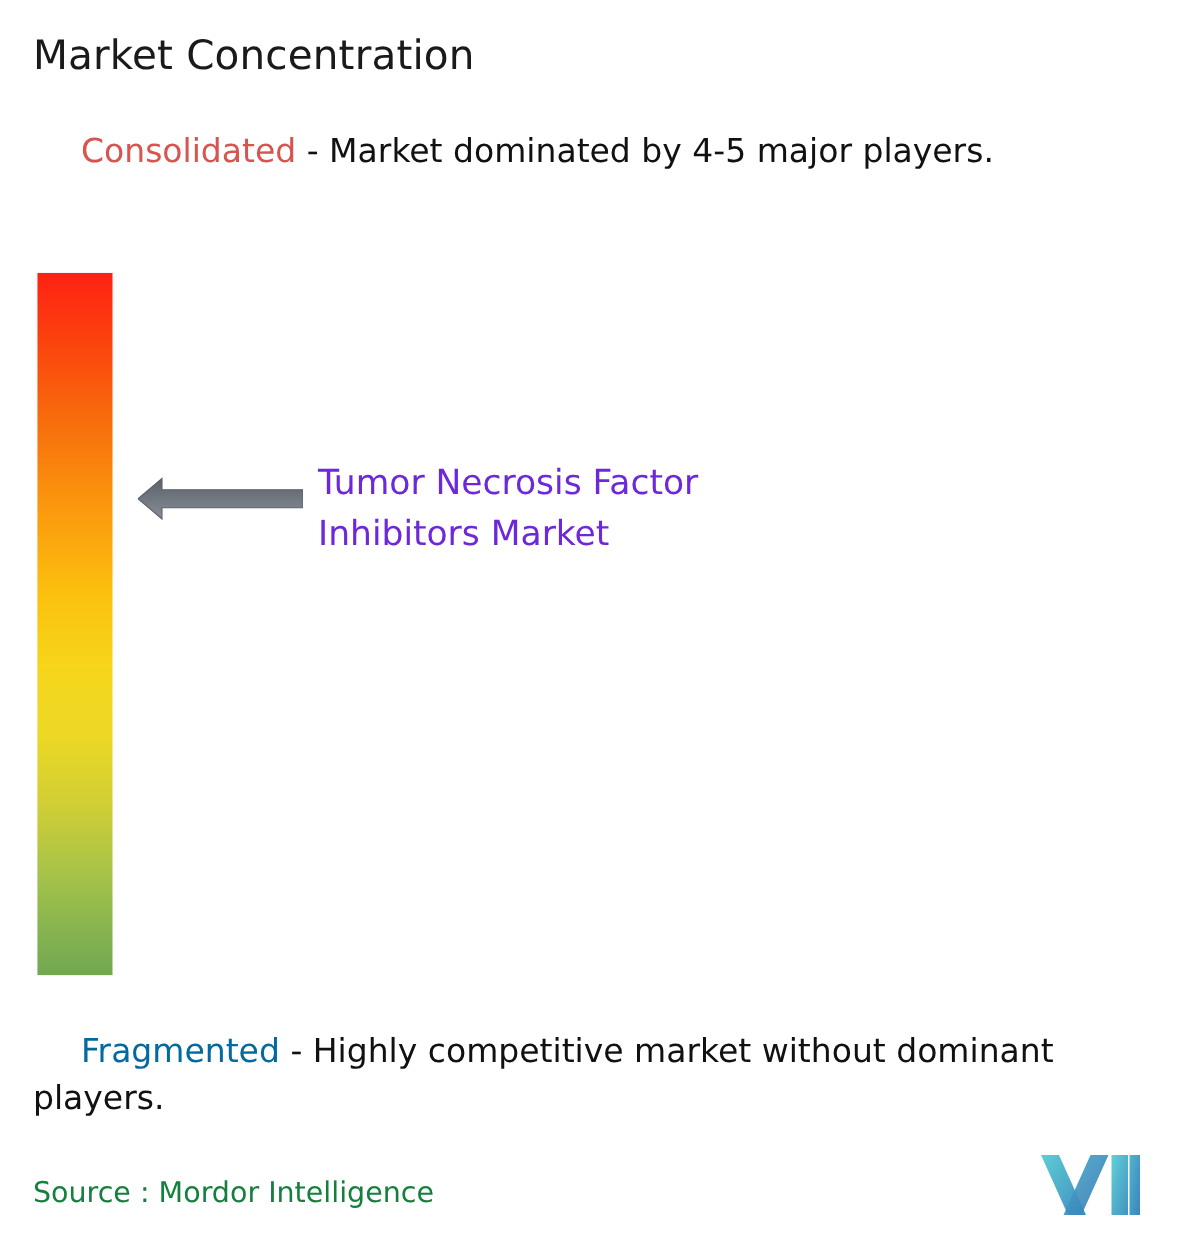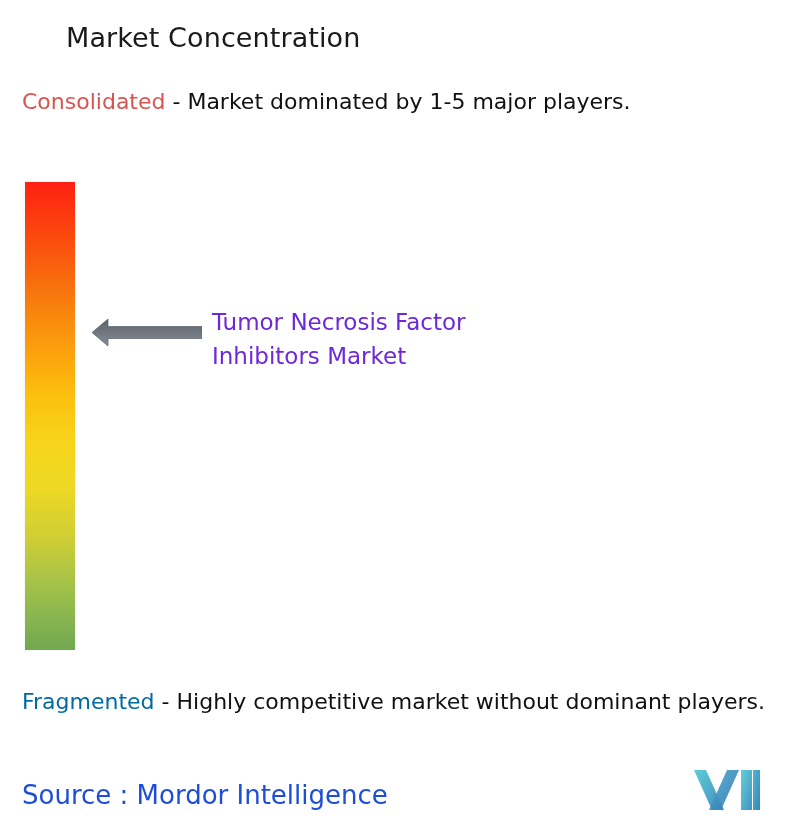--- a/index.html
+++ b/index.html
@@ -20,38 +20,38 @@
   #chart-title {
     position: absolute;
     left: 22px;
     top: 20px;
     font-size: 27px;
     line-height: 36px;
     color: #1a1a1a;
     font-weight: 400;
     letter-spacing: 0.1px;
     white-space: nowrap;
-    margin-left: 44px;
   }
 
   
   .legend-line {
     position: absolute;
     left: 22px;
     width: 762px;
     font-size: 22px;
     line-height: 31px;
     color: #111111;
     font-weight: 400;
   }
   #legend-consolidated { top: 86px; }
   #legend-fragmented   { top: 686px; }
 
   .legend-term {
     font-weight: 400;
+    margin-left: 32px;
   }
   #consolidated-term { color: #d9534f; }
   #fragmented-term   { color: #0369a1; }
 
   .legend-desc { color: #111111; }
 
   
   #scale-bar {
     position: absolute;
     left: 25px;
@@ -94,41 +94,41 @@
     color: #6d28d9;
     font-weight: 400;
     white-space: pre-line;
   }
 
   
   #source-text {
     position: absolute;
     left: 22px;
     top: 781px;
-    font-size: 26px;
+    font-size: 19px;
     line-height: 28px;
-    color: #1d4ed8;
+    color: #15803d;
     font-weight: 400;
     white-space: nowrap;
   }
 
   #brand-logo {
     position: absolute;
     left: 694px;
     top: 768px;
     width: 66px;
     height: 44px;
   }
 </style>
 </head>
 <body>
 
 <div id="chart-title">Market Concentration</div>
 
-<div class="legend-line" id="legend-consolidated"><span class="legend-term" id="consolidated-term">Consolidated</span><span class="legend-desc">  - Market dominated by 1-5 major players.</span></div>
+<div class="legend-line" id="legend-consolidated"><span class="legend-term" id="consolidated-term">Consolidated</span><span class="legend-desc">  - Market dominated by 4-5 major players.</span></div>
 
 <div id="scale-bar"></div>
 
 <div id="pointer-arrow">
   <svg width="110" height="33" viewBox="0 0 110 33" xmlns="http://www.w3.org/2000/svg">
     <defs>
       <linearGradient id="arrowGrad" x1="0" y1="0" x2="0" y2="1">
         <stop offset="0%" stop-color="#5b616a"></stop>
         <stop offset="45%" stop-color="#6e757d"></stop>
         <stop offset="100%" stop-color="#878e96"></stop>

